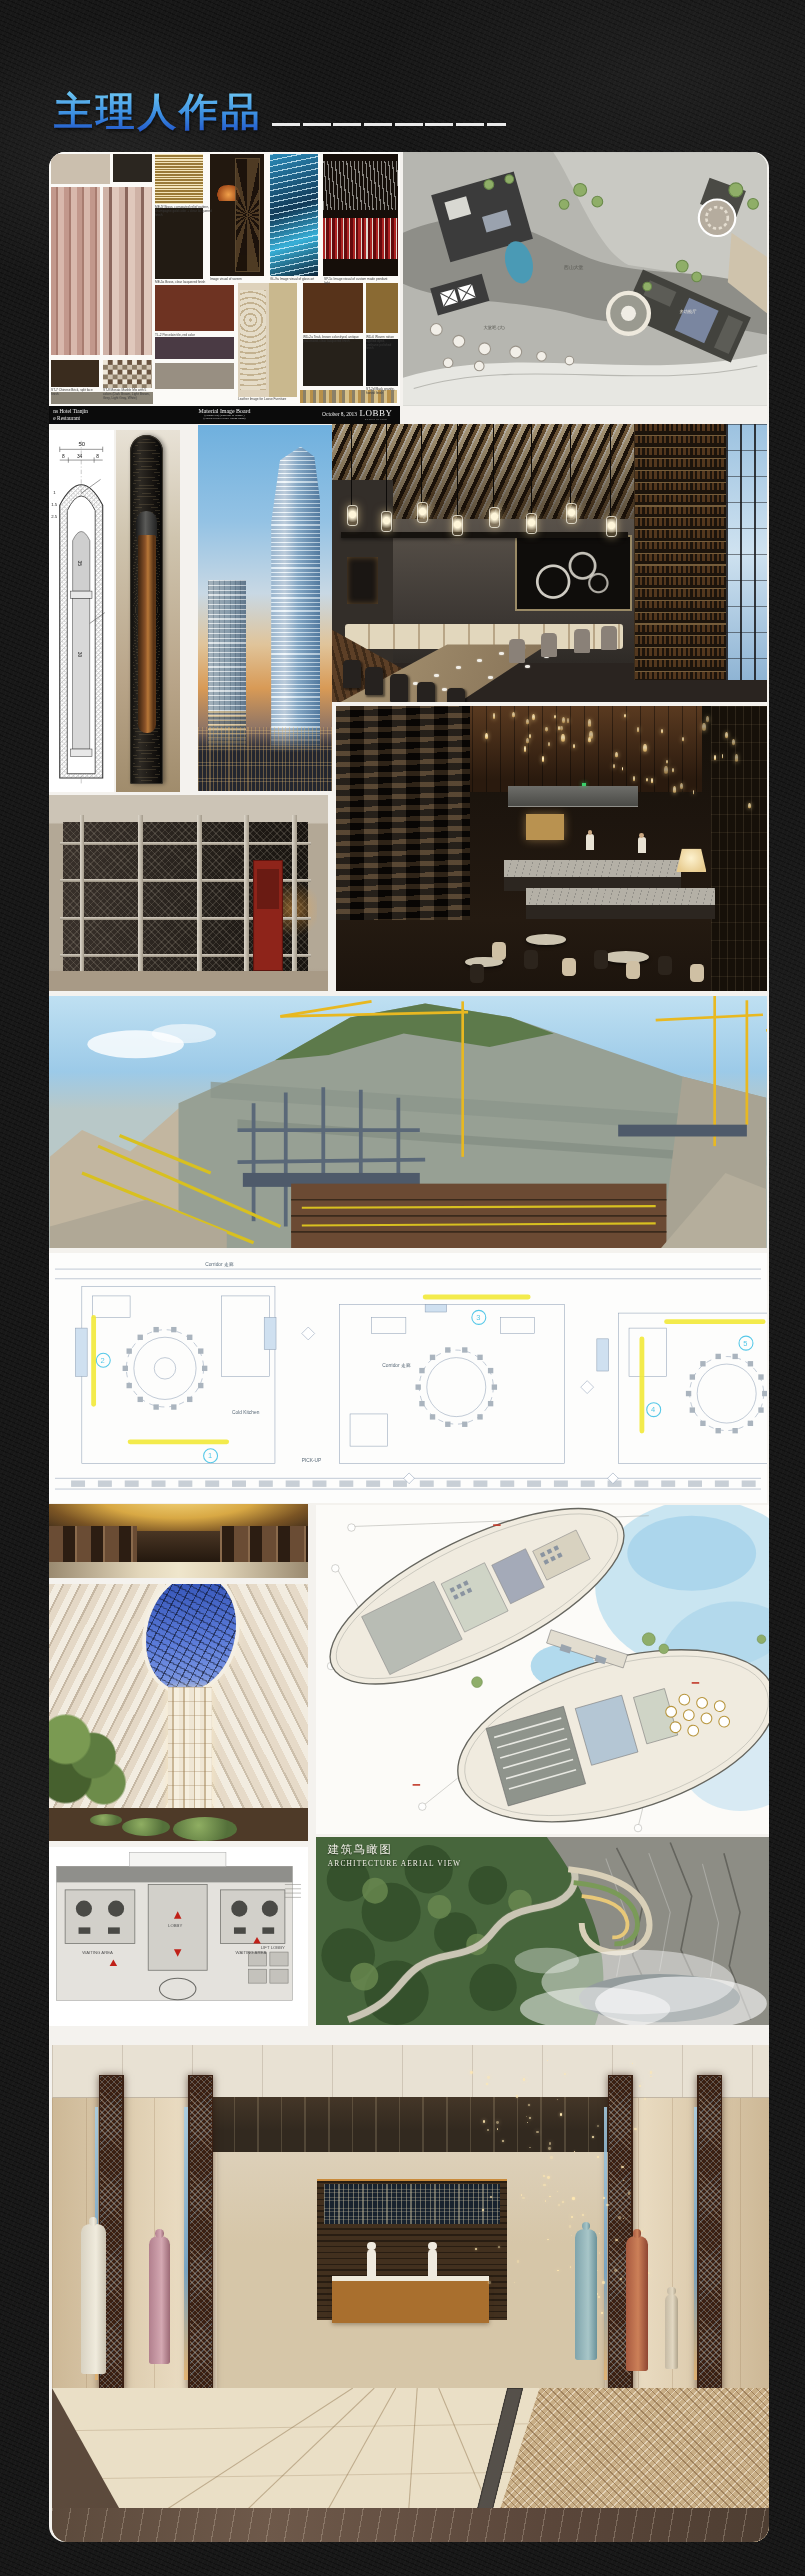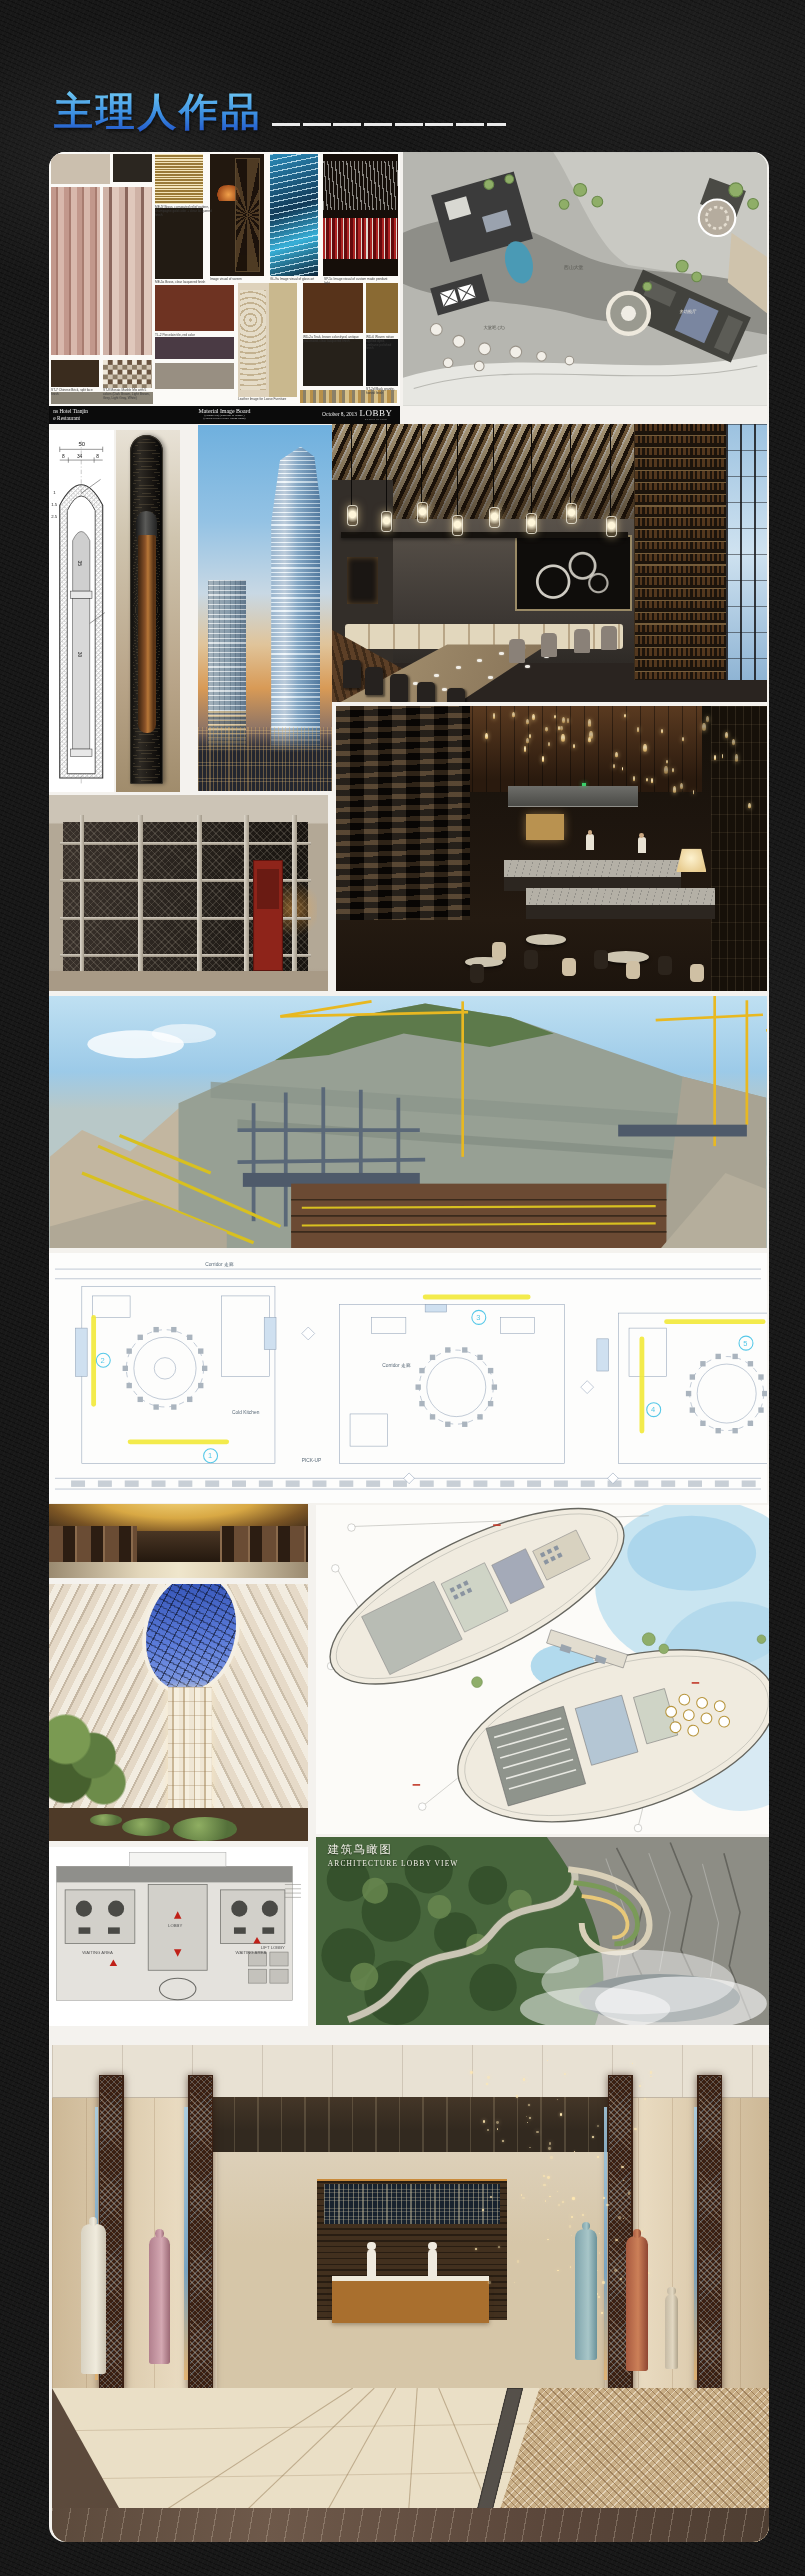--- a/index.html
+++ b/index.html
@@ -1037,21 +1037,21 @@
       <ellipse cx="640" cy="300" rx="150" ry="45" fill="#3c4c4e"></ellipse>
       <g fill="#ffffff">
         <ellipse cx="600" cy="270" rx="180" ry="60" opacity=".45"></ellipse>
         <ellipse cx="680" cy="310" rx="160" ry="50" opacity=".6"></ellipse>
         <ellipse cx="520" cy="320" rx="140" ry="40" opacity=".5"></ellipse>
         <ellipse cx="430" cy="230" rx="60" ry="24" opacity=".35"></ellipse>
       </g>
     </svg>
     <div class="av-label">
       <div class="av-cn">建筑鸟瞰图</div>
-      <div class="av-en">ARCHITECTURE LOBBY VIEW</div>
+      <div class="av-en">ARCHITECTURE AERIAL VIEW</div>
     </div>
   </div>
 
   <div class="tile" id="grand-lobby">
     <div class="gl-wallL"></div>
     <div class="gl-wallR"></div>
     <div class="gl-ceil"></div>
     <div class="gl-mezz"></div>
     <div class="gl-back"></div>
     <div class="gl-citywin"></div>

